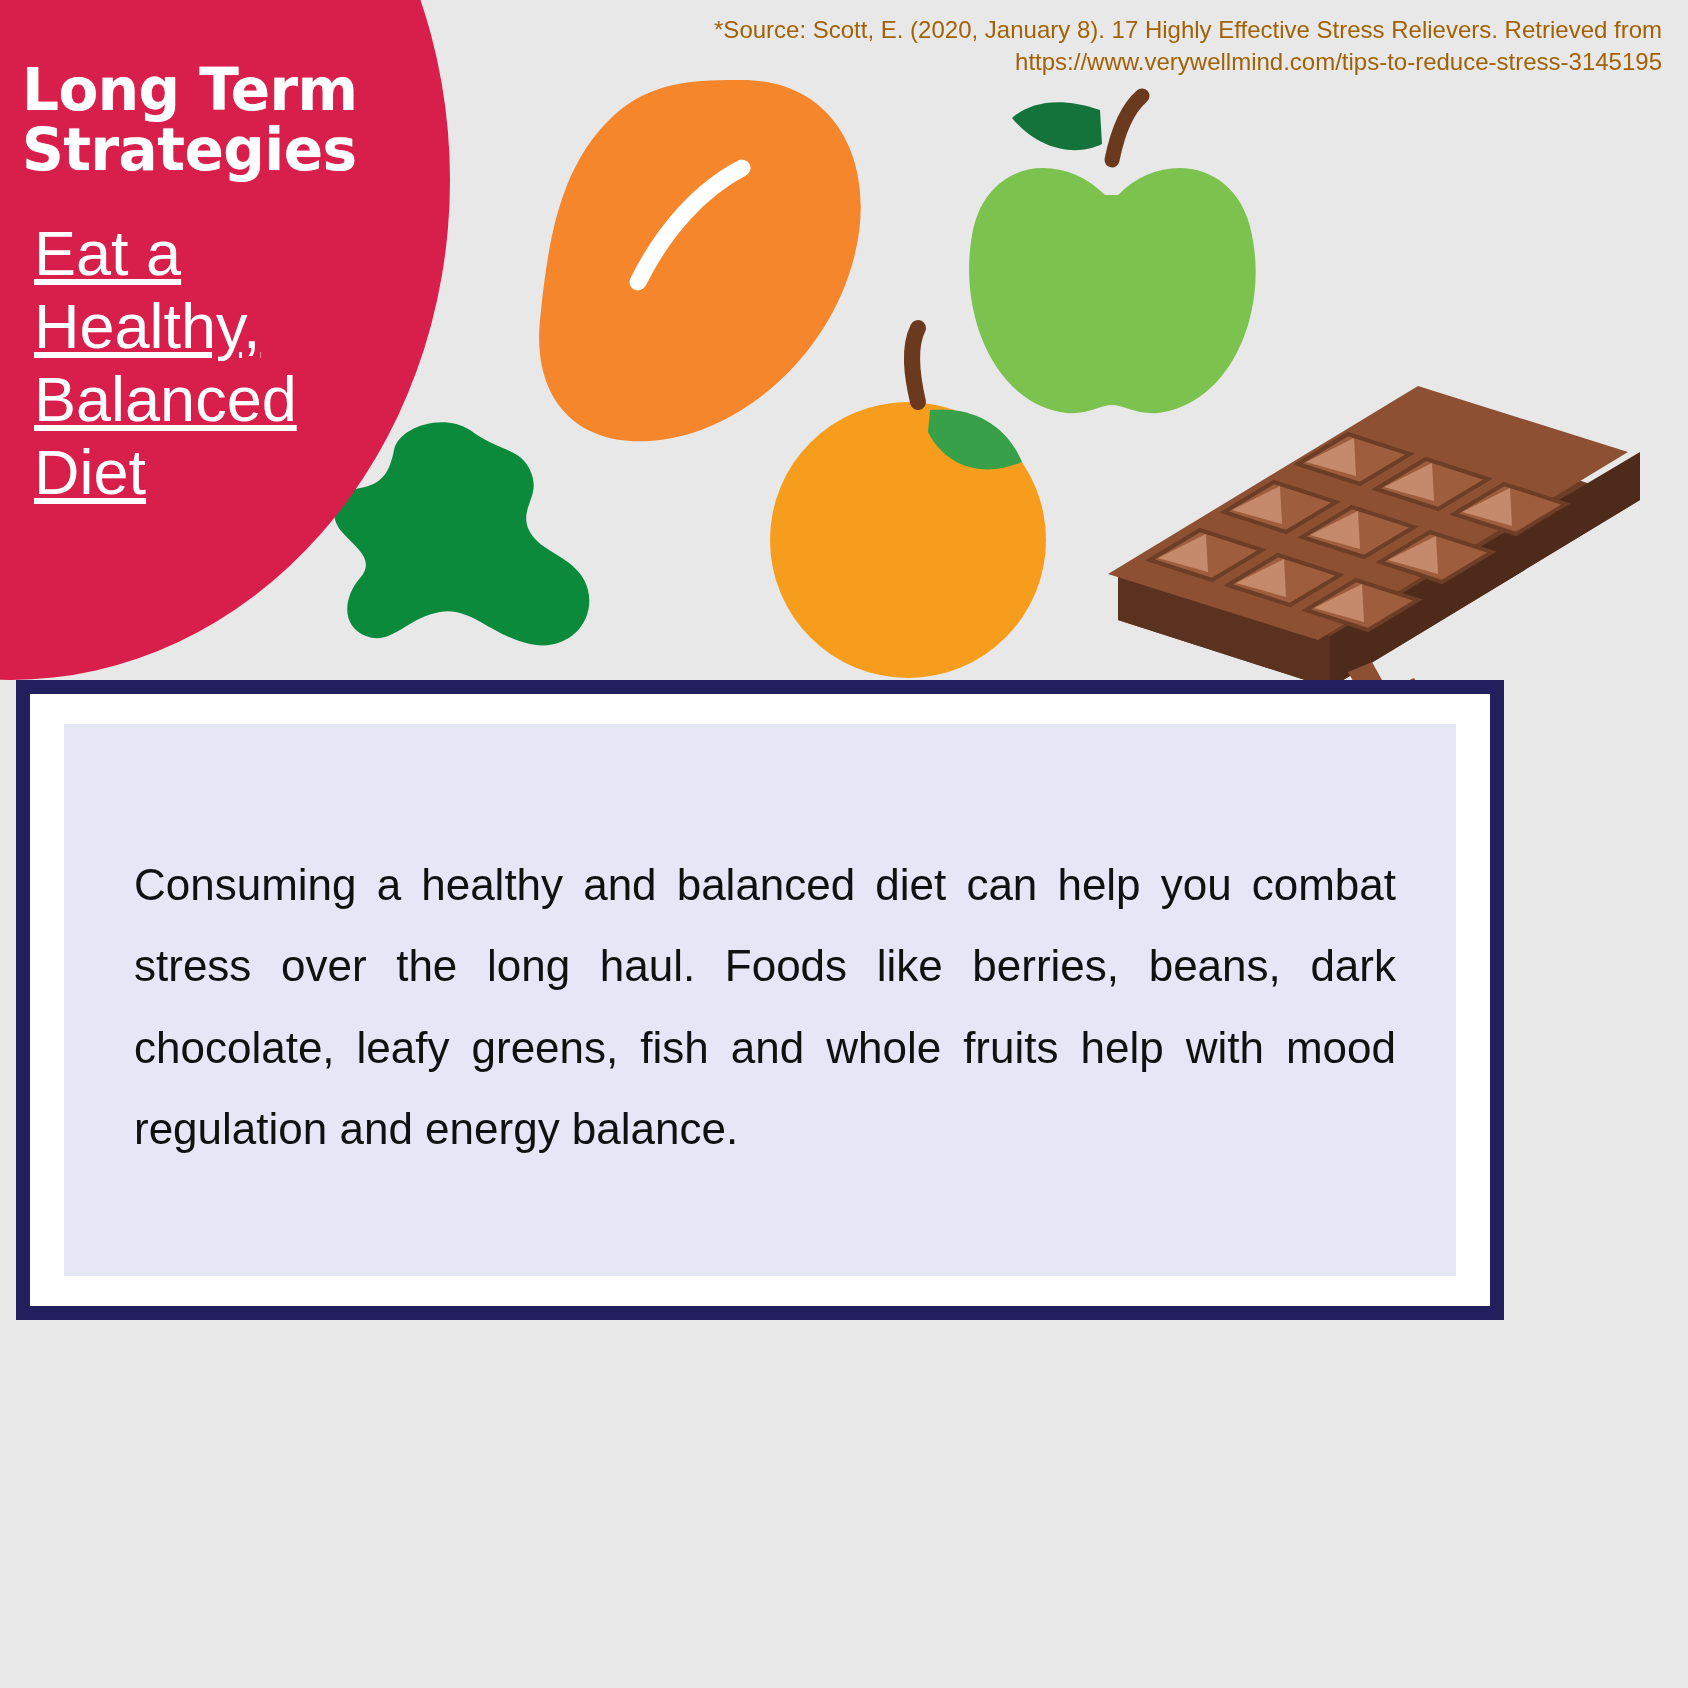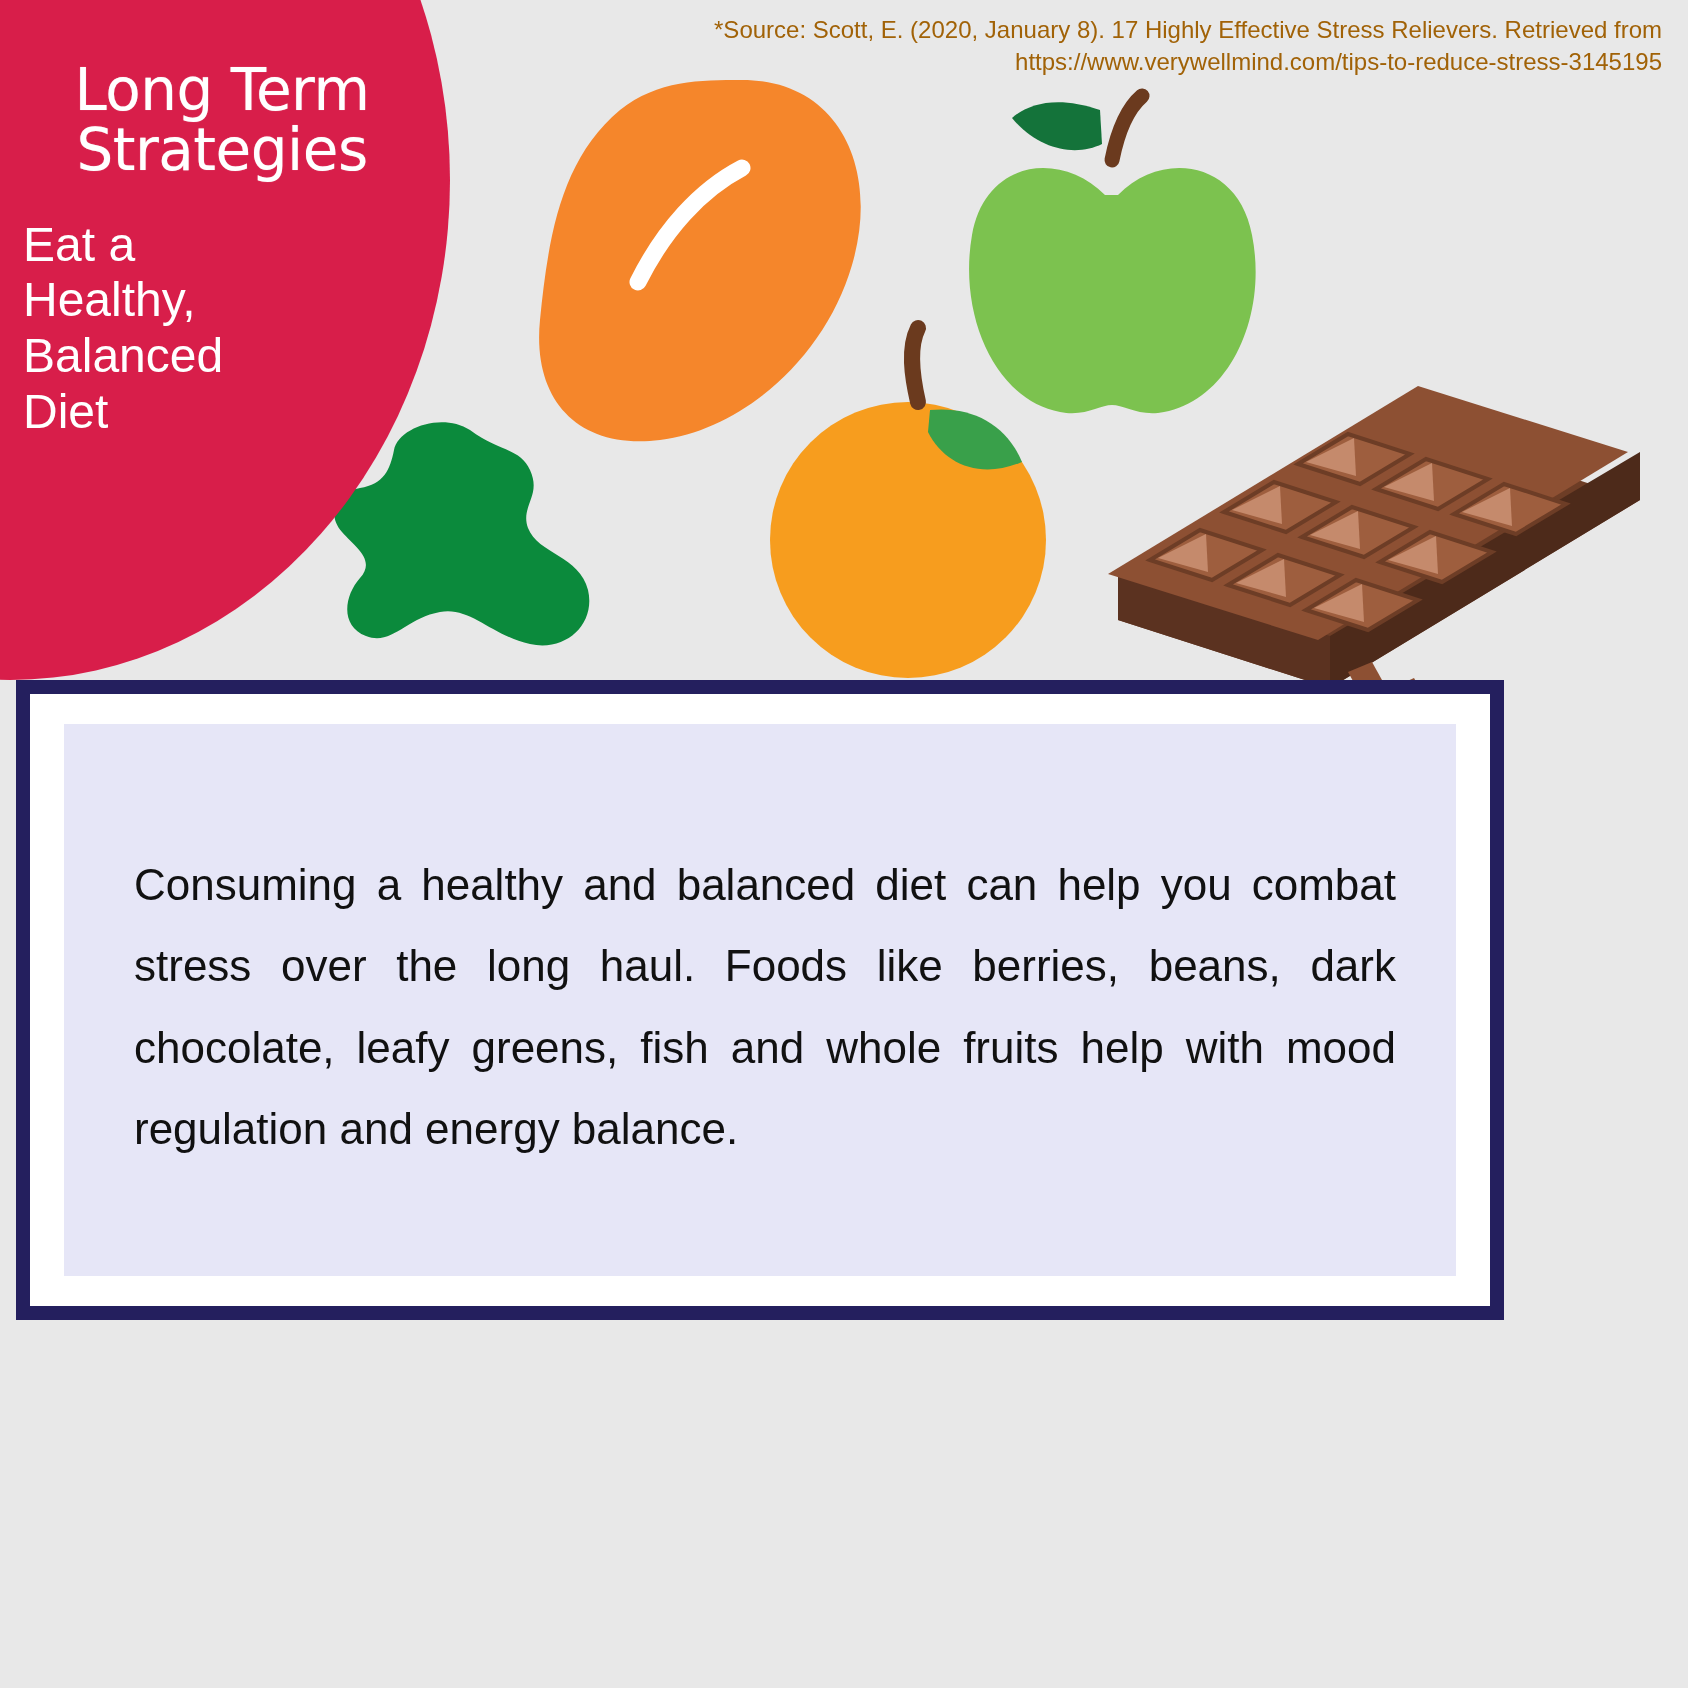--- a/index.html
+++ b/index.html
@@ -29,36 +29,36 @@
   .banner-text {
     position: absolute;
     left: 22px;
     top: 60px;
     width: 420px;
     z-index: 3;
     color: #ffffff;
   }
   .banner-title {
     font-family: "DejaVu Sans", sans-serif;
-    font-weight: normal;
+    font-weight: bold;
     font-size: 58px;
     line-height: 1.04;
     letter-spacing: -0.5px;
     text-shadow: 0 0 1px rgba(255,255,255,0.5);
     margin: 0 0 36px 0;
     max-width: 400px;
-    text-align: center;
   }
   .banner-sub {
     font-family: "Liberation Sans", sans-serif;
     font-weight: normal;
-    font-size: 48px;
+    font-size: 63px;
     line-height: 1.16;
-    margin: 1px;
+    margin: 12px;
     max-width: 290px;
+    text-decoration: underline;
   }
 
   
   .source {
     position: absolute;
     right: 26px;
     top: 14px;
     width: 1110px;
     text-align: right;
     font-size: 24px;

